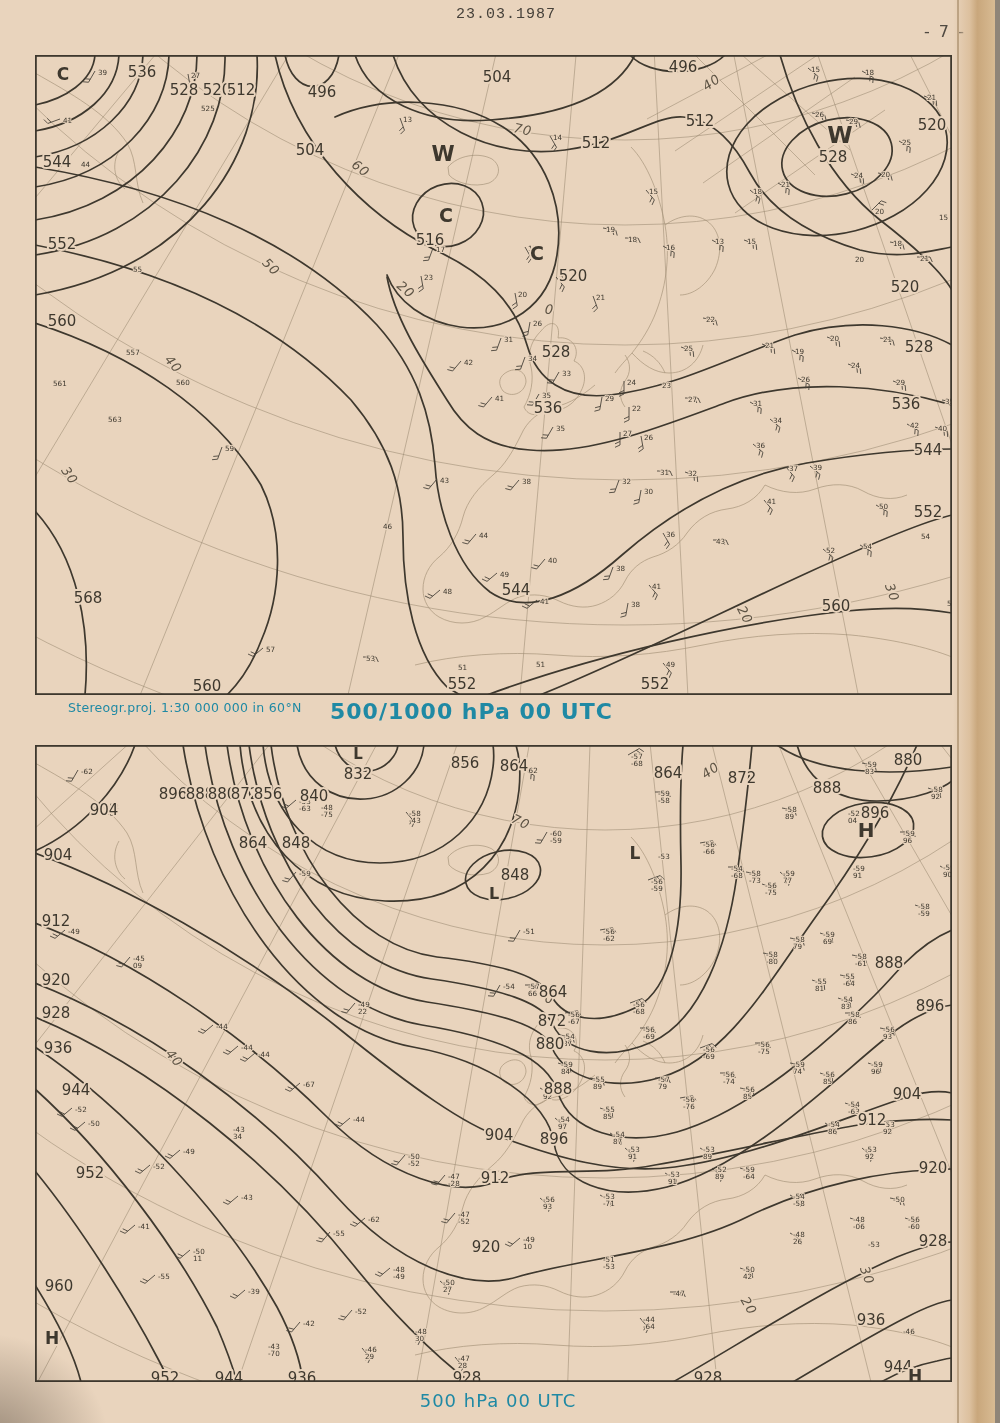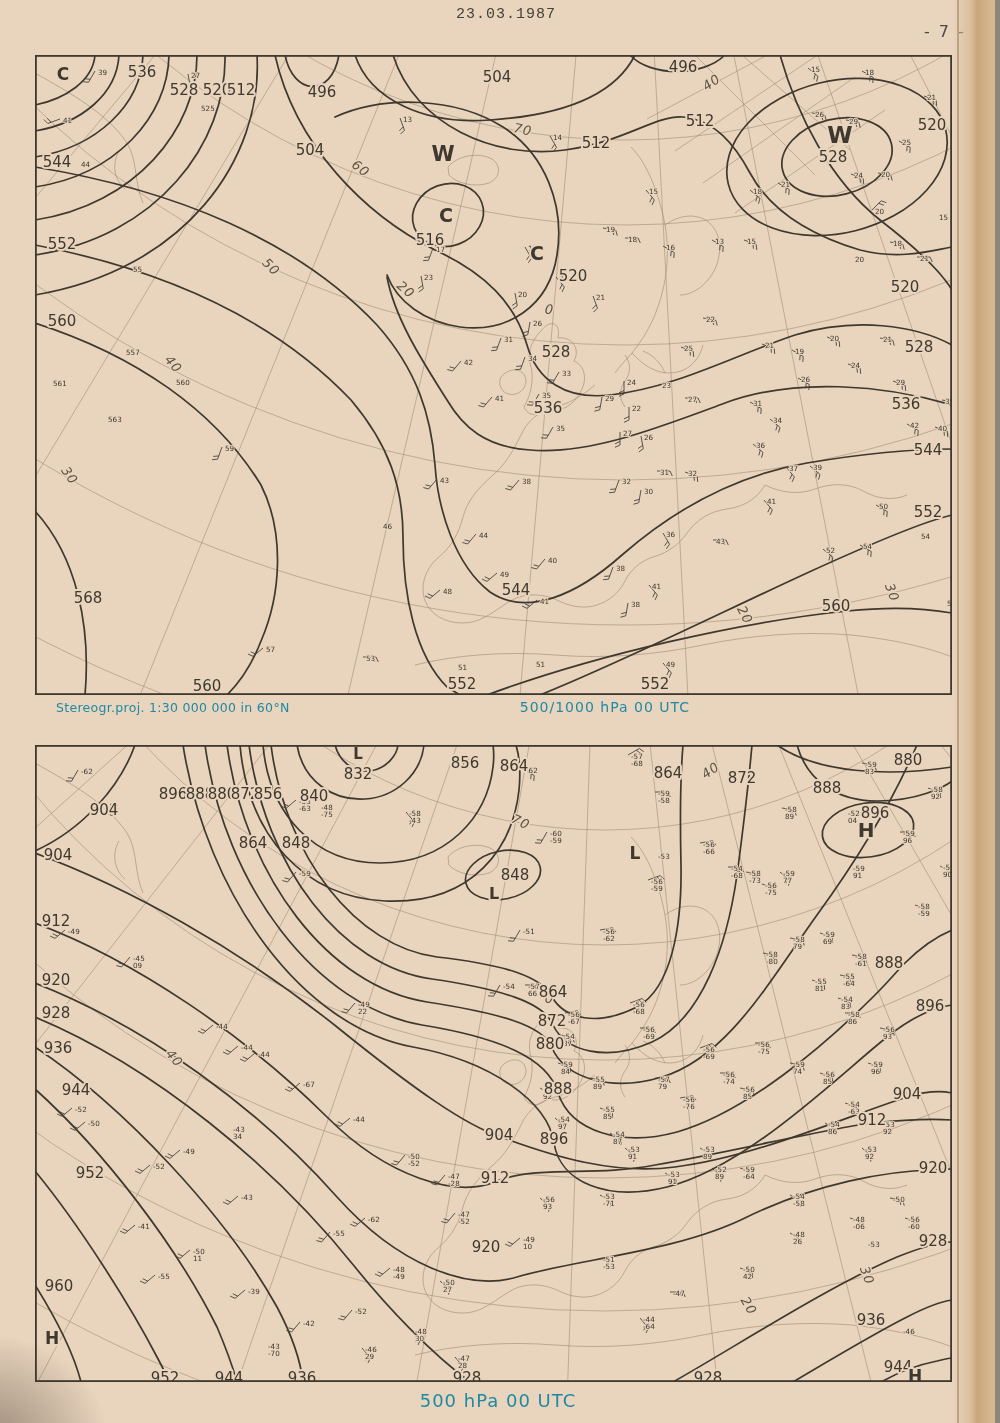--- a/index.html
+++ b/index.html
@@ -9,22 +9,22 @@
       background:linear-gradient(90deg, rgba(233,212,189,0) 0%, #dcc09e 40%, #c9a77c 58%, #d8bb93 100%);}
   .page-edge-line{position:absolute;top:0;right:36px;width:2px;height:100%;background:#9b7f5b;opacity:.55;}
   .corner-shadow{position:absolute;left:-40px;bottom:-40px;width:150px;height:130px;
       background:radial-gradient(ellipse at 20% 85%, rgba(55,45,35,.45), rgba(55,45,35,0) 70%);}
   .hdr-date{position:absolute;top:6px;left:456px;font-family:"Liberation Mono",monospace;
       font-size:15px;letter-spacing:1px;color:#46413a;}
   .hdr-page{position:absolute;top:22px;left:924px;font-family:"DejaVu Sans",sans-serif;
       font-size:16px;letter-spacing:2px;color:#504a42;}
   .map-frame{position:absolute;}
   .cap{position:absolute;color:#1f89a4;}
-  .cap-proj{top:700px;left:56px;font-size:12.5px;letter-spacing:.3px;}
-  .cap-500{top:699px;left:330px;width:360px;text-align:right;font-size:14px;letter-spacing:1px;}
+  .cap-proj{top:700px;left:68px;font-size:12.5px;letter-spacing:.3px;}
+  .cap-500{top:699px;left:330px;width:360px;text-align:left;font-size:22px;letter-spacing:1px;font-weight:bold;}
   .cap-300{top:1390px;left:318px;width:360px;text-align:center;font-size:18px;letter-spacing:1px;}
   svg text{font-family:"DejaVu Sans",sans-serif;}
 </style>
 </head>
 <body>
 
 <div class="page">
   <div class="hdr-date">23.03.1987</div>
   <div class="hdr-page">- 7 -</div>
 

